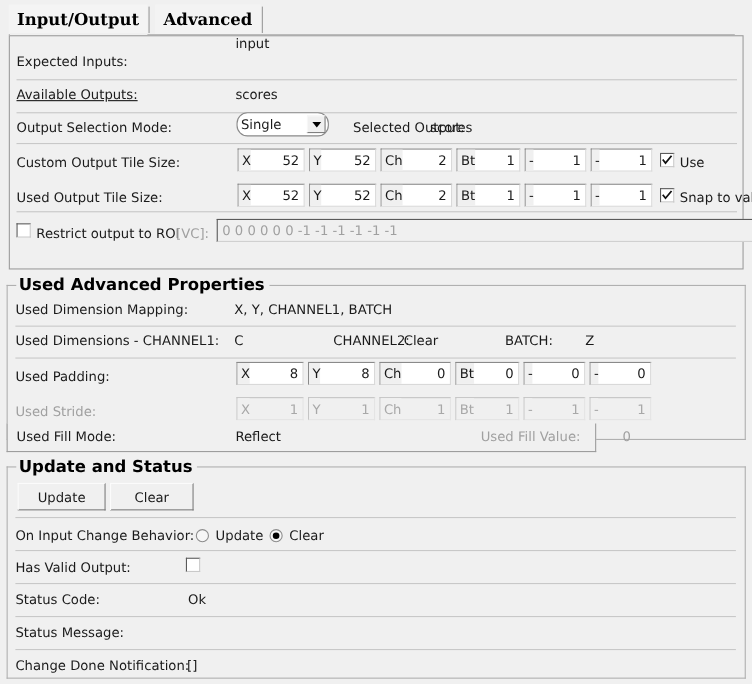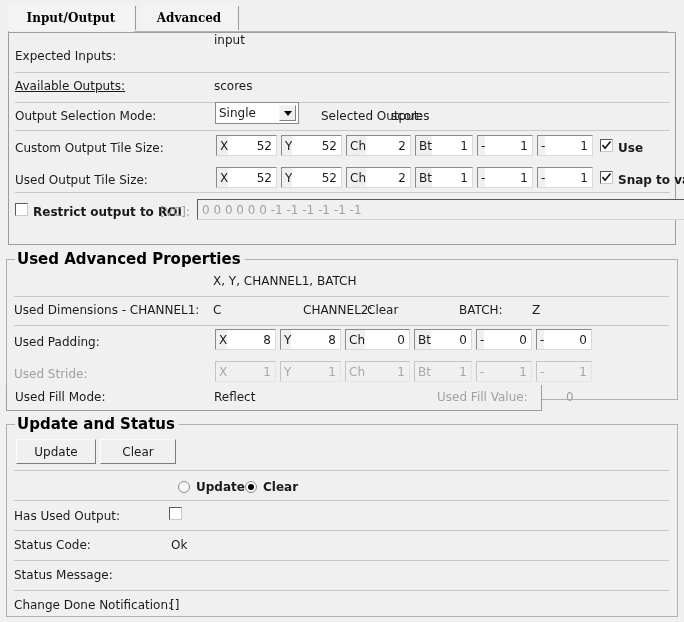--- a/index.html
+++ b/index.html
@@ -11,21 +11,21 @@
     color: #000;
     overflow: hidden;
   }
   #root { position: relative; width: 684px; height: 622px; background: #f0f0f0; }
 
   
   .tabbar { position: relative; height: 33px; background: #f0f0f0; }
   .tab {
     position: absolute; top: 4px; height: 27px;
     font-family: "DejaVu Serif", "Liberation Serif", serif;
-    font-weight: bold; font-size: 12px;
+    font-weight: bold; font-size: 15px;
     display: flex; align-items: center; justify-content: center;
     background: #f3f3f3;
     box-sizing: border-box;
   }
   .tab.sel { background: #f4f4f4; }
   .tab-sep { position: absolute; top: 6px; width: 1px; height: 24px; background: #9a9a9a; }
   .tab-underline { position: absolute; left: 8px; top: 31px; width: 660px; height: 1px; background: #b4b4b4; }
   .tab-sel-under { position: absolute; top: 30px; height: 2px; background: #f0f0f0; }
 
   
@@ -102,21 +102,21 @@
   }
 
   
   .cbx {
     position: absolute; width: 13px; height: 13px; box-sizing: border-box;
     border: 1px solid #5a5a5a;
     border-right-color: #c9c9c9; border-bottom-color: #c9c9c9;
     background: #ffffff;
   }
   .cbx svg { display: block; }
-  .cbx-lbl { position: absolute; font-size: 12px; white-space: nowrap; color: #1a1a1a; font-weight: bold; }
+  .cbx-lbl { position: absolute; font-size: 12px; white-space: nowrap; color: #1a1a1a; }
 
   
   .rdo {
     position: absolute; width: 12px; height: 12px; border-radius: 50%;
     box-sizing: border-box;
     border: 1px solid #8d8d8d;
     background: #f6f6f6;
   }
   .rdo .dot {
     position: absolute; left: 2px; top: 2px; width: 6px; height: 6px;
@@ -172,21 +172,21 @@
     <div class="val" style="left:205px; top:0;">input</div>
 
     <div class="hsep" style="left:6px; top:39px; width:655px;"></div>
 
     <div class="lbl" style="left:6px; top:46px;text-decoration:underline;">Available Outputs:</div>
     <div class="val" style="left:205px; top:46px;">scores</div>
 
     <div class="hsep" style="left:6px; top:69px; width:655px;"></div>
 
     <div class="lbl" style="left:6px; top:76px;">Output Selection Mode:</div>
-    <div class="combo" style="left:206px; top:69px; width:84px;">
+    <div class="combo" style="left:206px; top:69px; width:84px;border-radius:10px;">
       <span class="ctext">Single</span>
       <span class="cbtn">
           <i class="arrowdn"></i>
         </span>
     </div>
     <div class="lbl" style="left:312px; top:76px;">Selected Output:</div>
     <div class="val" style="left:382px; top:76px;">scores</div>
 
     <div class="hsep" style="left:6px; top:97px; width:655px;"></div>
 
@@ -269,20 +269,21 @@
   </div>
 
   <div class="group" style="left:6px; top:250px; width:672px; height:150px;">
     <div class="gb-top-l" style="width:9px;"></div>
     <div class="gb-top-r" style="left:207px; right:0;"></div>
     <div class="gb-left"></div>
     <div class="gb-right"></div>
     <div class="gb-bottom"></div>
     <div class="gb-title">Used Advanced Properties</div>
 
+    <div class="lbl" style="left:8px; top:24px;">Used Dimension Mapping:</div>
     <div class="val" style="left:207px; top:24px;">X, Y, CHANNEL1, BATCH</div>
 
     <div class="hsep" style="left:8px; top:46px; width:655px;"></div>
 
     <div class="lbl" style="left:8px; top:53px;">Used Dimensions - CHANNEL1:</div>
     <div class="val" style="left:207px; top:53px;">C</div>
     <div class="lbl" style="left:297px; top:53px;">CHANNEL2:</div>
     <div class="val" style="left:361px; top:53px;">Clear</div>
     <div class="lbl" style="left:437px; top:53px;margin-left:16px;">BATCH:</div>
     <div class="val" style="left:526px; top:53px;">Z</div>
@@ -359,30 +360,31 @@
 
     <div class="btn" style="left:10px; top:24px; width:80px;">
       <span>Update</span>
     </div>
     <div class="btn" style="left:94px; top:24px; width:76px;">
       <span>Clear</span>
     </div>
 
     <div class="hsep" style="left:8px; top:55px; width:655px;"></div>
 
+    <div class="lbl" style="left:8px; top:65px;">On Input Change Behavior:</div>
     <div class="rdo" style="left:172px; top:66px;"></div>
     <div class="cbx-lbl" style="left:190px; top:65px;">Update</div>
     <div class="rdo" style="left:239px; top:66px;">
       <span class="dot"></span>
     </div>
     <div class="cbx-lbl" style="left:257px; top:65px;">Clear</div>
 
     <div class="hsep" style="left:8px; top:85px; width:655px;"></div>
 
-    <div class="lbl" style="left:8px; top:94px;">Has Used Output:</div>
+    <div class="lbl" style="left:8px; top:94px;">Has Valid Output:</div>
     <div class="cbx" style="left:163px; top:92px;"></div>
 
     <div class="hsep" style="left:8px; top:115px; width:655px;"></div>
 
     <div class="lbl" style="left:8px; top:123px;">Status Code:</div>
     <div class="val" style="left:165px; top:123px;">Ok</div>
 
     <div class="hsep" style="left:8px; top:145px; width:655px;"></div>
 
     <div class="lbl" style="left:8px; top:153px;">Status Message:</div>

